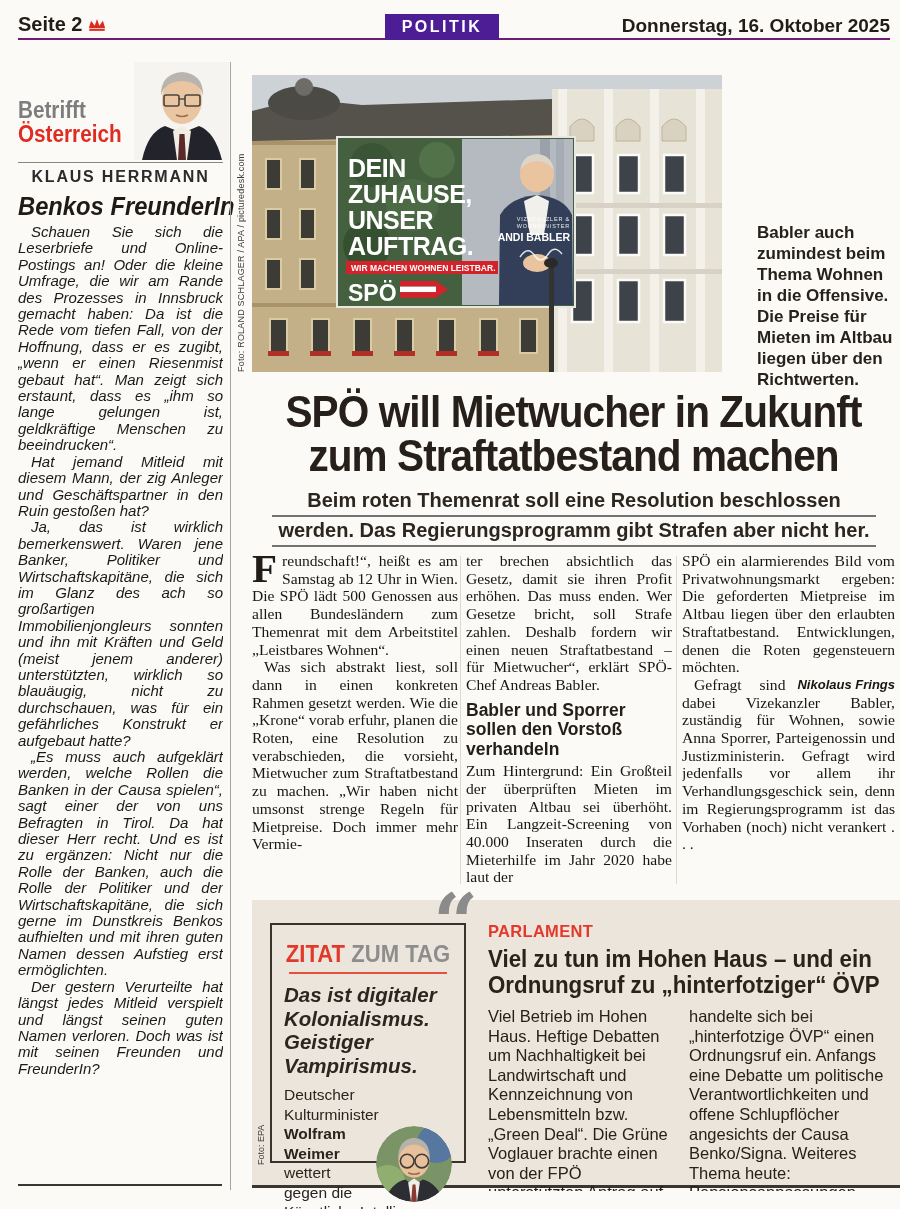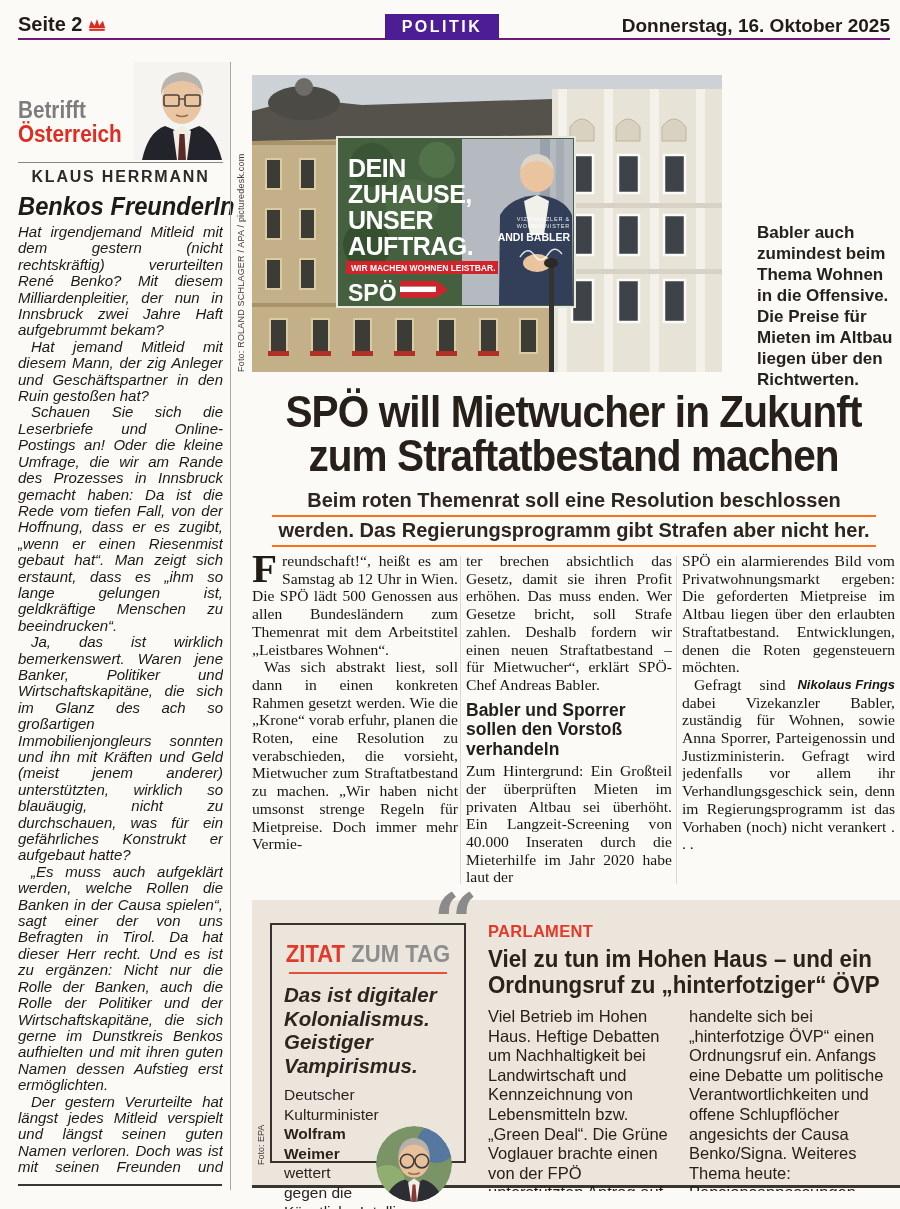--- a/index.html
+++ b/index.html
@@ -35,21 +35,21 @@
   .photo{position:absolute;left:252px;top:75px;width:470px;height:236px;}
   .photo-credit{position:absolute;left:236px;top:75px;height:297px;writing-mode:vertical-rl;
                 transform:rotate(180deg);font-size:9px;line-height:11px;color:#3f3b36;letter-spacing:.2px;}
   .caption{position:absolute;left:757px;top:222px;width:140px;font-weight:700;font-size:17px;
            line-height:21px;color:#26211b;}
   
   .headline{position:absolute;left:252px;top:390px;width:643px;text-align:center;font-weight:700;color:#27201a;}
   .headline .hl{display:block;font-size:45px;line-height:44px;letter-spacing:-1px;transform:scaleX(.9);}
   .subhead{position:absolute;left:272px;top:489px;width:604px;text-align:center;font-size:20px;
            font-weight:700;color:#2c261f;}
-  .subhead .sl{display:block;line-height:23px;padding-bottom:3px;border-bottom:2px solid #f97316;margin-bottom:2px;}
+  .subhead .sl{display:block;line-height:23px;padding-bottom:3px;border-bottom:2px solid #737373;margin-bottom:2px;}
   
   .bc{position:absolute;top:552px;width:206px;height:338px;overflow:hidden;
       font-family:"Liberation Serif",serif;font-size:15.6px;line-height:17.7px;text-align:justify;
       color:#191511;hyphens:auto;-webkit-hyphens:auto;}
   .bc p{margin:0;}
   .bc p.ind{text-indent:12px;}
   #c1{left:252px;} #c2{left:466px;} #c3{left:682px;width:213px;}
   .cdiv{position:absolute;top:556px;height:328px;width:1px;background:#ddd8d0;}
   .dc{float:left;font-family:"Liberation Serif",serif;font-weight:700;font-size:41px;line-height:32px;
       padding-right:5px;color:#221c16;}
@@ -109,23 +109,22 @@
         <rect x="51" y="33" width="15" height="11" rx="2" fill="none" stroke="#4a443c" stroke-width="1.6"></rect>
         <line x1="45" y1="37" x2="51" y2="37" stroke="#4a443c" stroke-width="1.4"></line>
         <path d="M42,53 Q48,56 54,53" fill="none" stroke="#9c6f4e" stroke-width="1.4"></path>
       </svg>
     </div>
   </div>
   <div class="oprule"></div>
   <div class="author">KLAUS HERRMANN</div>
   <div class="col-title">Benkos FreunderIn</div>
   <div class="opinion-text">
-    <p>Hat irgendjemand Mitleid mit dem gestern (nicht rechtskräftig) verurteilten René Benko? Mit diesem Milliardenpleitier, der nun in Innsbruck zwei Jahre Haft aufgebrummt bekam?</p>
+    <p class="ind">Schauen Sie sich die Leserbriefe und Online-Postings an! Oder die kleine Umfrage, die wir am Rande des Prozesses in Innsbruck gemacht haben: Da ist die Rede vom tiefen Fall, von der Hoffnung, dass er es zugibt, „wenn er einen Riesenmist gebaut hat“. Man zeigt sich erstaunt, dass es „ihm so lange gelungen ist, geldkräftige Menschen zu beeindrucken“.</p>
     <p class="ind">Hat jemand Mitleid mit diesem Mann, der zig Anleger und Geschäftspartner in den Ruin gestoßen hat?</p>
-    <p class="ind">Schauen Sie sich die Leserbriefe und Online-Postings an! Oder die kleine Umfrage, die wir am Rande des Prozesses in Innsbruck gemacht haben: Da ist die Rede vom tiefen Fall, von der Hoffnung, dass er es zugibt, „wenn er einen Riesenmist gebaut hat“. Man zeigt sich erstaunt, dass es „ihm so lange gelungen ist, geldkräftige Menschen zu beeindrucken“.</p>
     <p class="ind">Ja, das ist wirklich bemerkenswert. Waren jene Banker, Politiker und Wirtschaftskapitäne, die sich im Glanz des ach so großartigen Immobilienjongleurs sonnten und ihn mit Kräften und Geld (meist jenem anderer) unterstützten, wirklich so blauäugig, nicht zu durchschauen, was für ein gefährliches Konstrukt er aufgebaut hatte?</p>
     <p class="ind">„Es muss auch aufgeklärt werden, welche Rollen die Banken in der Causa spielen“, sagt einer der von uns Befragten in Tirol. Da hat dieser Herr recht. Und es ist zu ergänzen: Nicht nur die Rolle der Banken, auch die Rolle der Politiker und der Wirtschaftskapitäne, die sich gerne im Dunstkreis Benkos aufhielten und mit ihren guten Namen dessen Aufstieg erst ermöglichten.</p>
     <p class="ind">Der gestern Verurteilte hat längst jedes Mitleid verspielt und längst seinen guten Namen verloren. Doch was ist mit seinen Freunden und FreunderIn?</p>
   </div>
 </div>
 <div class="vdiv"></div>
 <div class="endrule"></div>
 
 <div class="photo-credit">Foto: ROLAND SCHLAGER / APA / picturedesk.com</div>
 <div class="photo">

